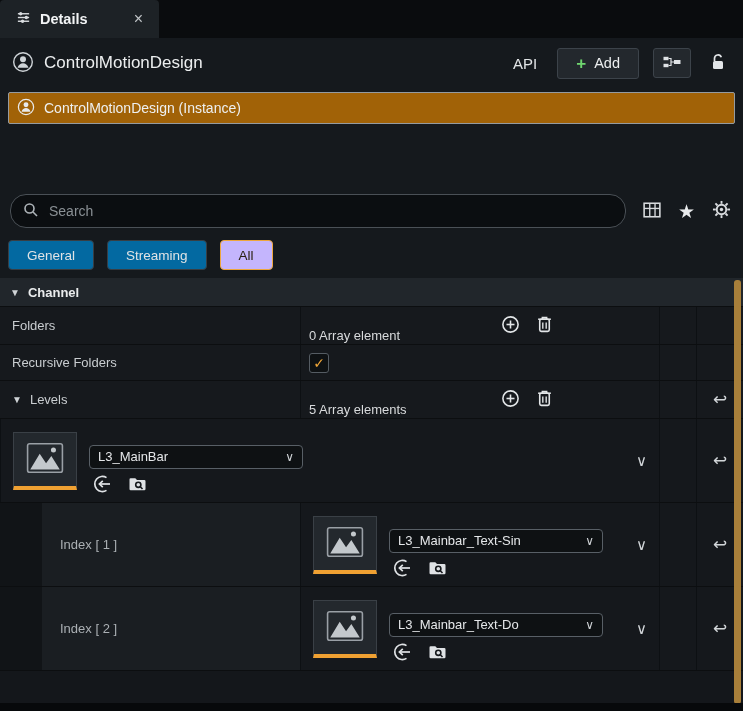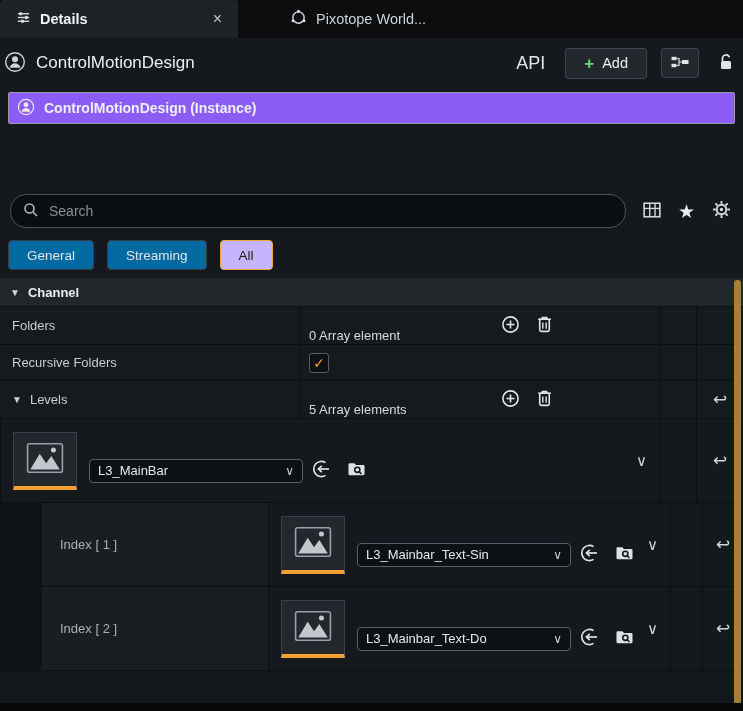--- a/index.html
+++ b/index.html
@@ -6,34 +6,34 @@
   .app{
     width:743px;height:711px;position:relative;overflow:hidden;
     background:#15191d;color:#d8dadc;
     font-family:"Liberation Sans","DejaVu Sans",sans-serif;
     font-size:13px;
   }
   
   .tabbar{height:38px;background:#0a0c0e;display:flex;align-items:stretch;}
   .tab{display:flex;align-items:center;gap:9px;padding:0 16px;color:#ced2d5;font-size:14.5px;cursor:default;}
   .tab+.tab{margin-left:36px;}
-  .tab.active{background:#1d2226;color:#f2f4f5;font-weight:bold;width:238px;box-sizing:border-box;border-top-left-radius:4px;border-top-right-radius:4px;}
+  .tab.active{background:#1d2226;color:#f2f4f5;font-weight:bold;width:159px;box-sizing:border-box;border-top-left-radius:4px;border-top-right-radius:4px;}
   .tab .close{margin-left:auto;font-size:16px;font-weight:normal;color:#c2c6c9;}
   .tab svg{flex:0 0 auto;}
   
-  .hdr{height:50px;display:flex;align-items:center;padding:0 4px;gap:10px;background:#15191d;}
+  .hdr{height:50px;display:flex;align-items:center;padding:0 12px;gap:10px;background:#15191d;}
   .hdr-title{font-size:17px;color:#eceeef;}
   .hdr-right{margin-left:auto;display:flex;align-items:center;gap:14px;}
-  .api{font-size:18px;color:#e3e6e8;padding:4px 6px;text-align:right;}
+  .api{font-size:15px;color:#e3e6e8;padding:4px 6px;text-align:right;}
   .btn-add{display:flex;align-items:center;gap:8px;background:#23282d;border:1px solid #3c434a;border-radius:3px;padding:6px 18px;font-size:14.5px;color:#eceeef;}
   .btn-add .plus{color:#6fd66f;font-size:17px;font-weight:bold;line-height:1;}
   .icon-btn{width:36px;height:28px;background:#23282d;border:1px solid #3c434a;border-radius:3px;display:flex;align-items:center;justify-content:center;}
   .bare-icon{display:flex;align-items:center;justify-content:center;width:26px;height:28px;}
   
-  .instance{margin:4px 8px 0;height:32px;background:#8b5cf6;border:1px solid #959ba0;border-radius:2px;display:flex;align-items:center;gap:9px;padding:0 8px;color:#eef0f1;font-size:14px;box-sizing:border-box;font-weight:bold;}
+  .instance{margin:4px 8px 0;height:32px;background:#a16207;border:1px solid #959ba0;border-radius:2px;display:flex;align-items:center;gap:9px;padding:0 8px;color:#eef0f1;font-size:14px;box-sizing:border-box;}
   .spacer{height:66px;}
   
   .searchrow{height:42px;display:flex;align-items:center;padding:0 10px;gap:17px;}
   .searchbox{flex:1;height:30px;background:#0b0e11;border:1.5px solid #4a5056;border-radius:16px;display:flex;align-items:center;gap:8px;padding:16px 12px;box-sizing:border-box;}
   .searchbox input{flex:1;background:transparent;border:none;outline:none;color:#cfd3d6;font-size:14px;font-family:inherit;}
   .searchbox input::placeholder{color:#8a9095;}
   .search-icons{display:flex;align-items:center;gap:17px;padding-right:2px;}
   .glyph-star{font-size:19px;color:#e8eaec;line-height:1;}
   
   .filters{height:46px;display:flex;align-items:center;gap:13px;padding:0 8px;}
@@ -50,21 +50,21 @@
   .g-colB{width:46px;border-left:1px solid #0d1013;display:flex;align-items:center;justify-content:center;}
   .reset{font-size:17px;color:#d2d6d9;line-height:1;}
   .value-text{width:180px;color:#d8dadc;margin-top:20px;}
   .txt-input{width:178px;height:22px;background:#0d1013;border:1px solid #4d545a;border-radius:3px;color:#e6e8ea;font-size:13px;font-family:inherit;padding:0 8px;outline:none;}
   .cb{width:18px;height:18px;background:#0e1113;border:1px solid #555c63;border-radius:3px;display:flex;align-items:center;justify-content:center;color:#f0a638;font-size:14px;font-weight:bold;}
   .arr-icons{display:flex;align-items:center;gap:16px;}
   
   .g-row.item{height:84px;background:#15181c;}
   .g-row.item .g-label{padding-left:60px;color:#abb0b4;background:linear-gradient(90deg,#111417 0,#111417 42px,#1a1e22 42px);}
   .thumb{width:64px;height:58px;background:#23282d;border:1px solid #3a4046;border-bottom:4px solid #f0a132;box-sizing:border-box;display:flex;align-items:center;justify-content:center;margin-left:4px;}
-  .asset-col{display:flex;flex-direction:row;justify-content:center;gap:5px;margin-top:20px;}
+  .asset-col{display:flex;flex-direction:column;justify-content:center;gap:5px;margin-top:20px;}
   .combo{display:flex;align-items:center;justify-content:space-between;width:214px;height:24px;background:#0e1113;border:1px solid #585f66;border-radius:4px;padding:0 8px;box-sizing:border-box;color:#e5e7e9;font-size:13px;}
   .combo .lbl{white-space:nowrap;overflow:hidden;text-overflow:clip;max-width:178px;}
   .chev{color:#cfd3d6;font-size:12px;}
   .asset-icons{display:flex;align-items:center;gap:14px;padding-left:4px;}
   .expand{margin-left:auto;margin-right:12px;color:#d2d6d9;font-size:15px;}
   
   .scrollthumb{position:absolute;top:2px;bottom:4px;right:2px;width:7px;background:#a87f3a;border-radius:3px;}
   .bottomstrip{position:absolute;left:0;right:0;bottom:0;height:8px;background:#07090b;}
 </style>
 </head>
@@ -81,31 +81,20 @@
               <line x1="2" y1="8" x2="14" y2="8"></line>
               <line x1="2" y1="12" x2="14" y2="12"></line>
             </g>
             <circle cx="5" cy="4" r="1.8" fill="#d9dcdf"></circle>
             <circle cx="11" cy="8" r="1.8" fill="#d9dcdf"></circle>
             <circle cx="7" cy="12" r="1.8" fill="#d9dcdf"></circle>
           </svg>
       </span>
       <span>Details</span>
       <span class="close">×</span>
-    </div>
-    <div class="tab">
-      <span>
-        <svg width="17" height="17" viewBox="0 0 18 18">
-            <circle cx="9" cy="9" r="6" fill="none" stroke="#d9dcdf" stroke-width="1.5"></circle>
-            <circle cx="9" cy="2.3" r="1.6" fill="#d9dcdf"></circle>
-            <circle cx="3.2" cy="12.5" r="1.6" fill="#d9dcdf"></circle>
-            <circle cx="14.8" cy="12.5" r="1.6" fill="#d9dcdf"></circle>
-          </svg>
-      </span>
-      <span>Pixotope World...</span>
     </div>
   </div>
 
   <div class="hdr">
     <span>
       <svg width="22" height="22" viewBox="0 0 22 22">
           <circle cx="11" cy="11" r="9.3" fill="none" stroke="#cfd4d8" stroke-width="1.4"></circle>
           <circle cx="11" cy="8.3" r="3" fill="#cfd4d8"></circle>
           <path d="M5.5 16.8c1-3.1 3-4.6 5.5-4.6s4.5 1.5 5.5 4.6" fill="#cfd4d8"></path>
         </svg>

